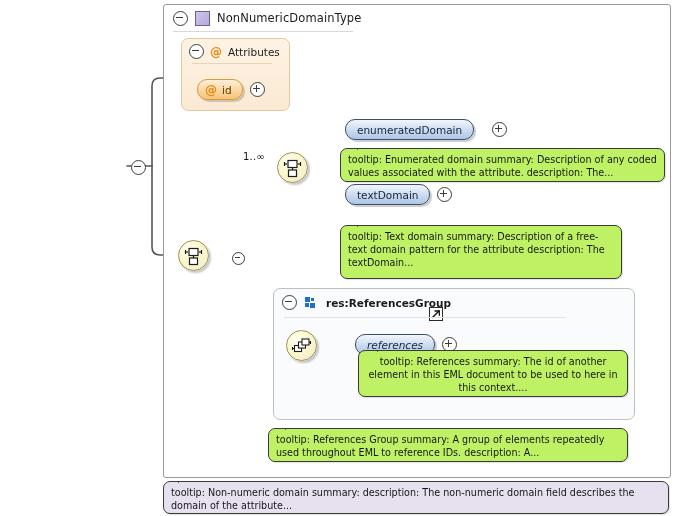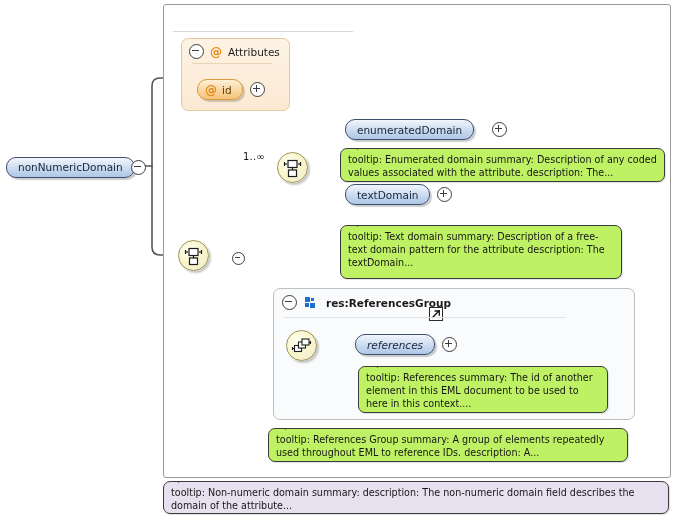--- a/index.html
+++ b/index.html
@@ -163,27 +163,29 @@
 
       <path d="M331 167 V137 Q331 129 339 129 H345"></path>
       <path d="M331 167 V198 Q331 206 339 206 H345"></path>
 
       <path d="M315 344 H320"></path>
       <path d="M333 344 H355"></path>
     </g>
   </svg>
 
   
-  <div class="abs" style="left:6px;top:156px;">
-    <span class="pill root">nonNumericDomain</span>
-  </div>
   <div class="abs tgl" style="left:131px;top:160px;"></div>
 
   
   <div class="abs type-box">
+    <div class="type-head">
+      <span class="tgl"></span>
+      <span class="ico-type"></span>
+      <span class="type-title">NonNumericDomainType</span>
+    </div>
     <div class="type-sep"></div>
   </div>
 
   
   <div class="abs attrs-box">
     <div class="attrs-head">
       <span class="tgl"></span>
       <span class="at">@</span>
       <span class="attrs-title">Attributes</span>
     </div>
@@ -288,21 +290,21 @@
       <rect x="15" y="8" width="7" height="6" fill="#ffffff" stroke="#1d1d1d" stroke-width="1.1"></rect>
     </svg>
   </div>
   <div class="abs tgl sm" style="left:320px;top:339px;"></div>
 
   
   <div class="abs" style="left:355px;top:334px;display:flex;align-items:center;gap:7px;font-style:italic;">
     <span class="pill">references</span>
     <span class="tgl plus"></span>
   </div>
-  <div class="tip" style="left:358px;top:366px;width:250px;height:47px;">
+  <div class="tip" style="left:358px;top:350px;width:270px;height:47px;text-align:center;">
     <span class="tail" style="left:18px;"></span>
     <span>tooltip: References summary: The id of another element in this EML document to be used to here in this context....</span>
   </div>
 
   
   <div class="tip lav" style="left:163px;top:481px;width:506px;height:33px;">
     <span class="tail" style="left:14px;"></span>
     <span>tooltip: Non-numeric domain summary: description: The non-numeric domain field describes the domain of the attribute...</span>
   </div>
 

